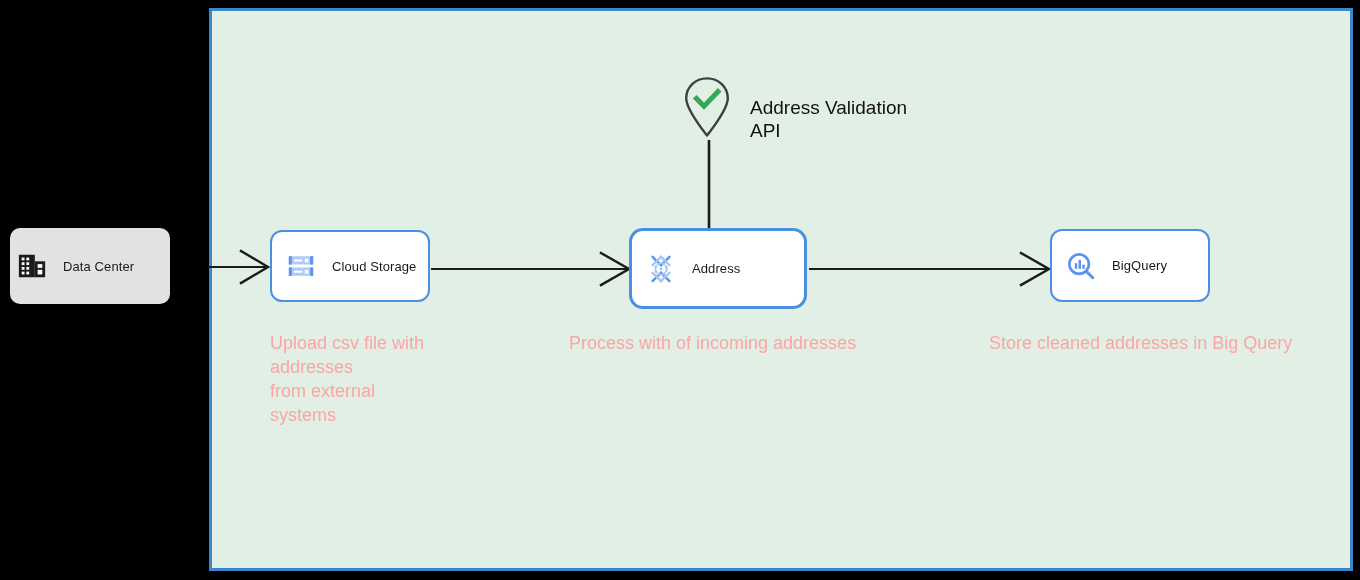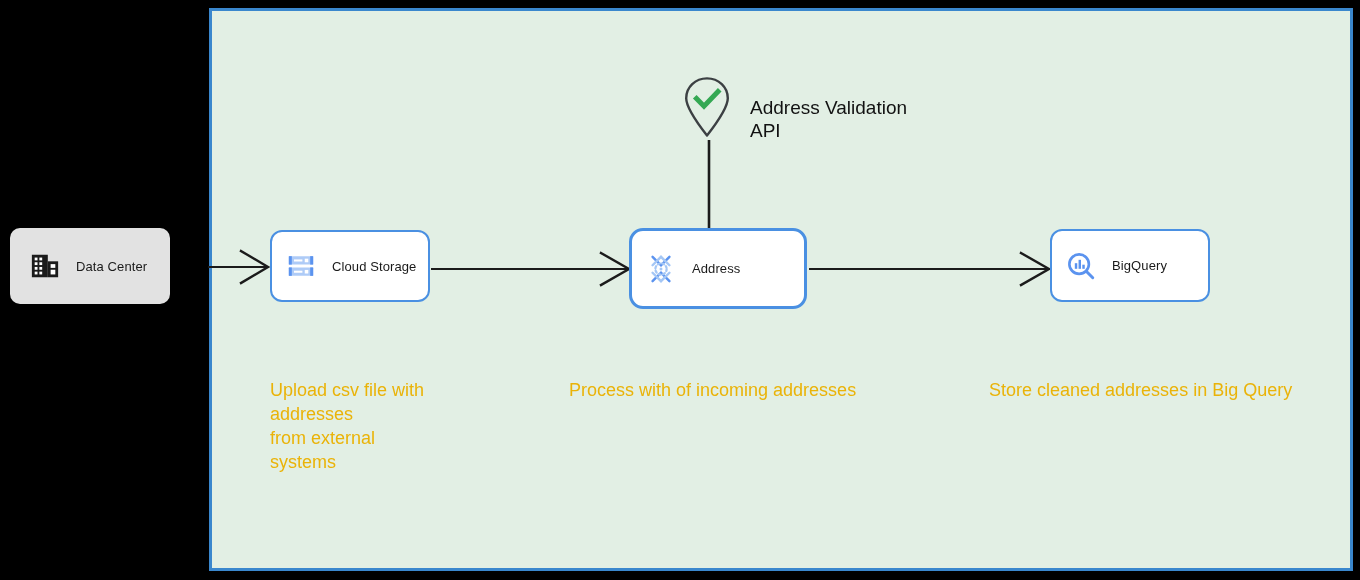--- a/index.html
+++ b/index.html
@@ -71,21 +71,21 @@
     position: absolute;
     left: 10px;
     top: 228px;
     width: 160px;
     height: 76px;
     box-sizing: border-box;
     background: #e2e2e2;
     border-radius: 10px;
     display: flex;
     align-items: center;
-    padding-left: 20px;
+    padding-left: 7px;
     gap: 16px;
   }
   #datacenter .node-label { font-size: 13px; }
 
   
   #node-cloud-storage { left: 270px; top: 230px; width: 160px; height: 72px; }
   #node-dataflow      { left: 629px; top: 228px; width: 178px; height: 81px; }
   #node-bigquery      { left: 1050px; top: 229px; width: 160px; height: 73px; }
 
   
@@ -105,23 +105,22 @@
     line-height: 23px;
     color: #121212;
     white-space: pre-line;
   }
 
   
   .caption {
     position: absolute;
     font-size: 18px;
     line-height: 24px;
-    color: #eab308;
+    color: #fca5a5;
     white-space: pre-line;
-    margin-top: 47px;
   }
   #caption-upload  { left: 270px; top: 331px; width: 230px; }
   #caption-process { left: 569px; top: 331px; width: 400px; }
   #caption-store   { left: 989px; top: 331px; width: 420px; }
 
   
   #links {
     position: absolute;
     left: 0; top: 0;
     width: 1360px;

